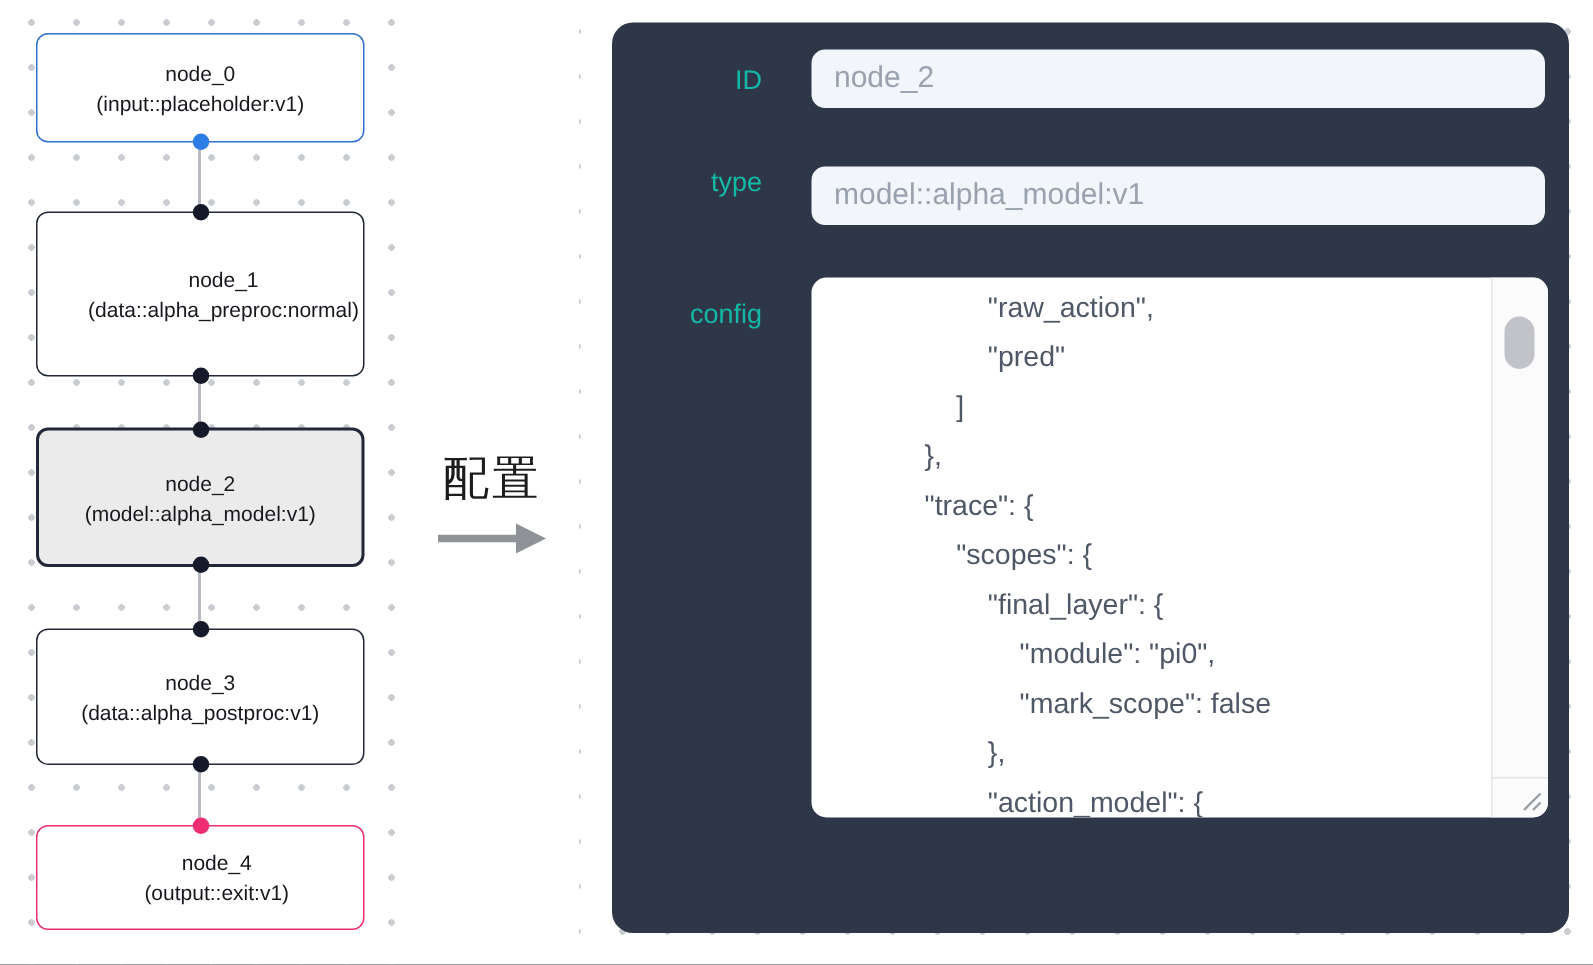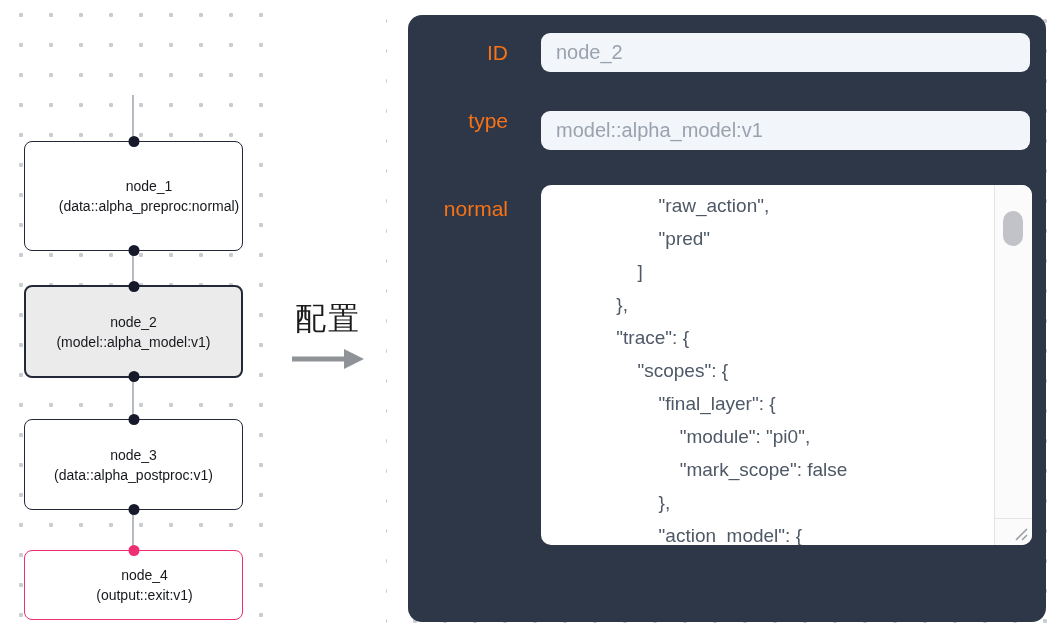--- a/index.html
+++ b/index.html
@@ -81,22 +81,22 @@
     left: 408px; top: 15px;
     width: 638px; height: 607px;
     background: #2d3748;
     border-radius: 14px;
     overflow: hidden;
   }
   .field-label {
     position: absolute;
     left: 0; width: 100px;
     text-align: right;
-    font-size: 21px;
-    color: #f97316;
+    font-size: 18px;
+    color: #14b8a6;
     line-height: 26px;
   }
   .lbl-id     { top: 25px; }
   .lbl-type   { top: 93px; }
   .lbl-config { top: 181px; }
 
   .text-field {
     position: absolute;
     left: 133px; width: 489px; height: 39px;
     border: none; outline: none;
@@ -175,20 +175,27 @@
 <div class="dot-grid left"></div>
 <div class="dot-grid right"></div>
 
 <div class="flow-canvas">
 
   <div class="edge" style="top:95px;  height:58px;"></div>
   <div class="edge" style="top:247px; height:38px;"></div>
   <div class="edge" style="top:378px; height:41px;"></div>
   <div class="edge" style="top:510px; height:40px;"></div>
 
+  <div class="flow-node node-input" style="top:22px; height:73px;">
+    <div class="node-text">
+      <span>node_0</span><br>
+      <span>(input::placeholder:v1)</span>
+    </div>
+    <span class="handle bottom blue"></span>
+  </div>
 
   <div class="flow-node" style="top:141px; height:110px;padding-left:31px;">
     <div class="node-text">
       <span>node_1</span><br>
       <span>(data::alpha_preproc:normal)</span>
     </div>
     <span class="handle top"></span>
     <span class="handle bottom"></span>
   </div>
 
@@ -229,21 +236,21 @@
 </div>
 
 <div class="config-panel">
 
   <div class="field-label lbl-id">ID</div>
   <input class="text-field fld-id" type="text" readonly="" value="node_2" style="">
 
   <div class="field-label lbl-type">type</div>
   <input class="text-field fld-type" type="text" readonly="" value="model::alpha_model:v1" style="">
 
-  <div class="field-label lbl-config">normal</div>
+  <div class="field-label lbl-config">config</div>
 
   <div class="config-box">
     <pre>                    "raw_action",
                     "pred"
                 ]
             },
             "trace": {
                 "scopes": {
                     "final_layer": {
                         "module": "pi0",

